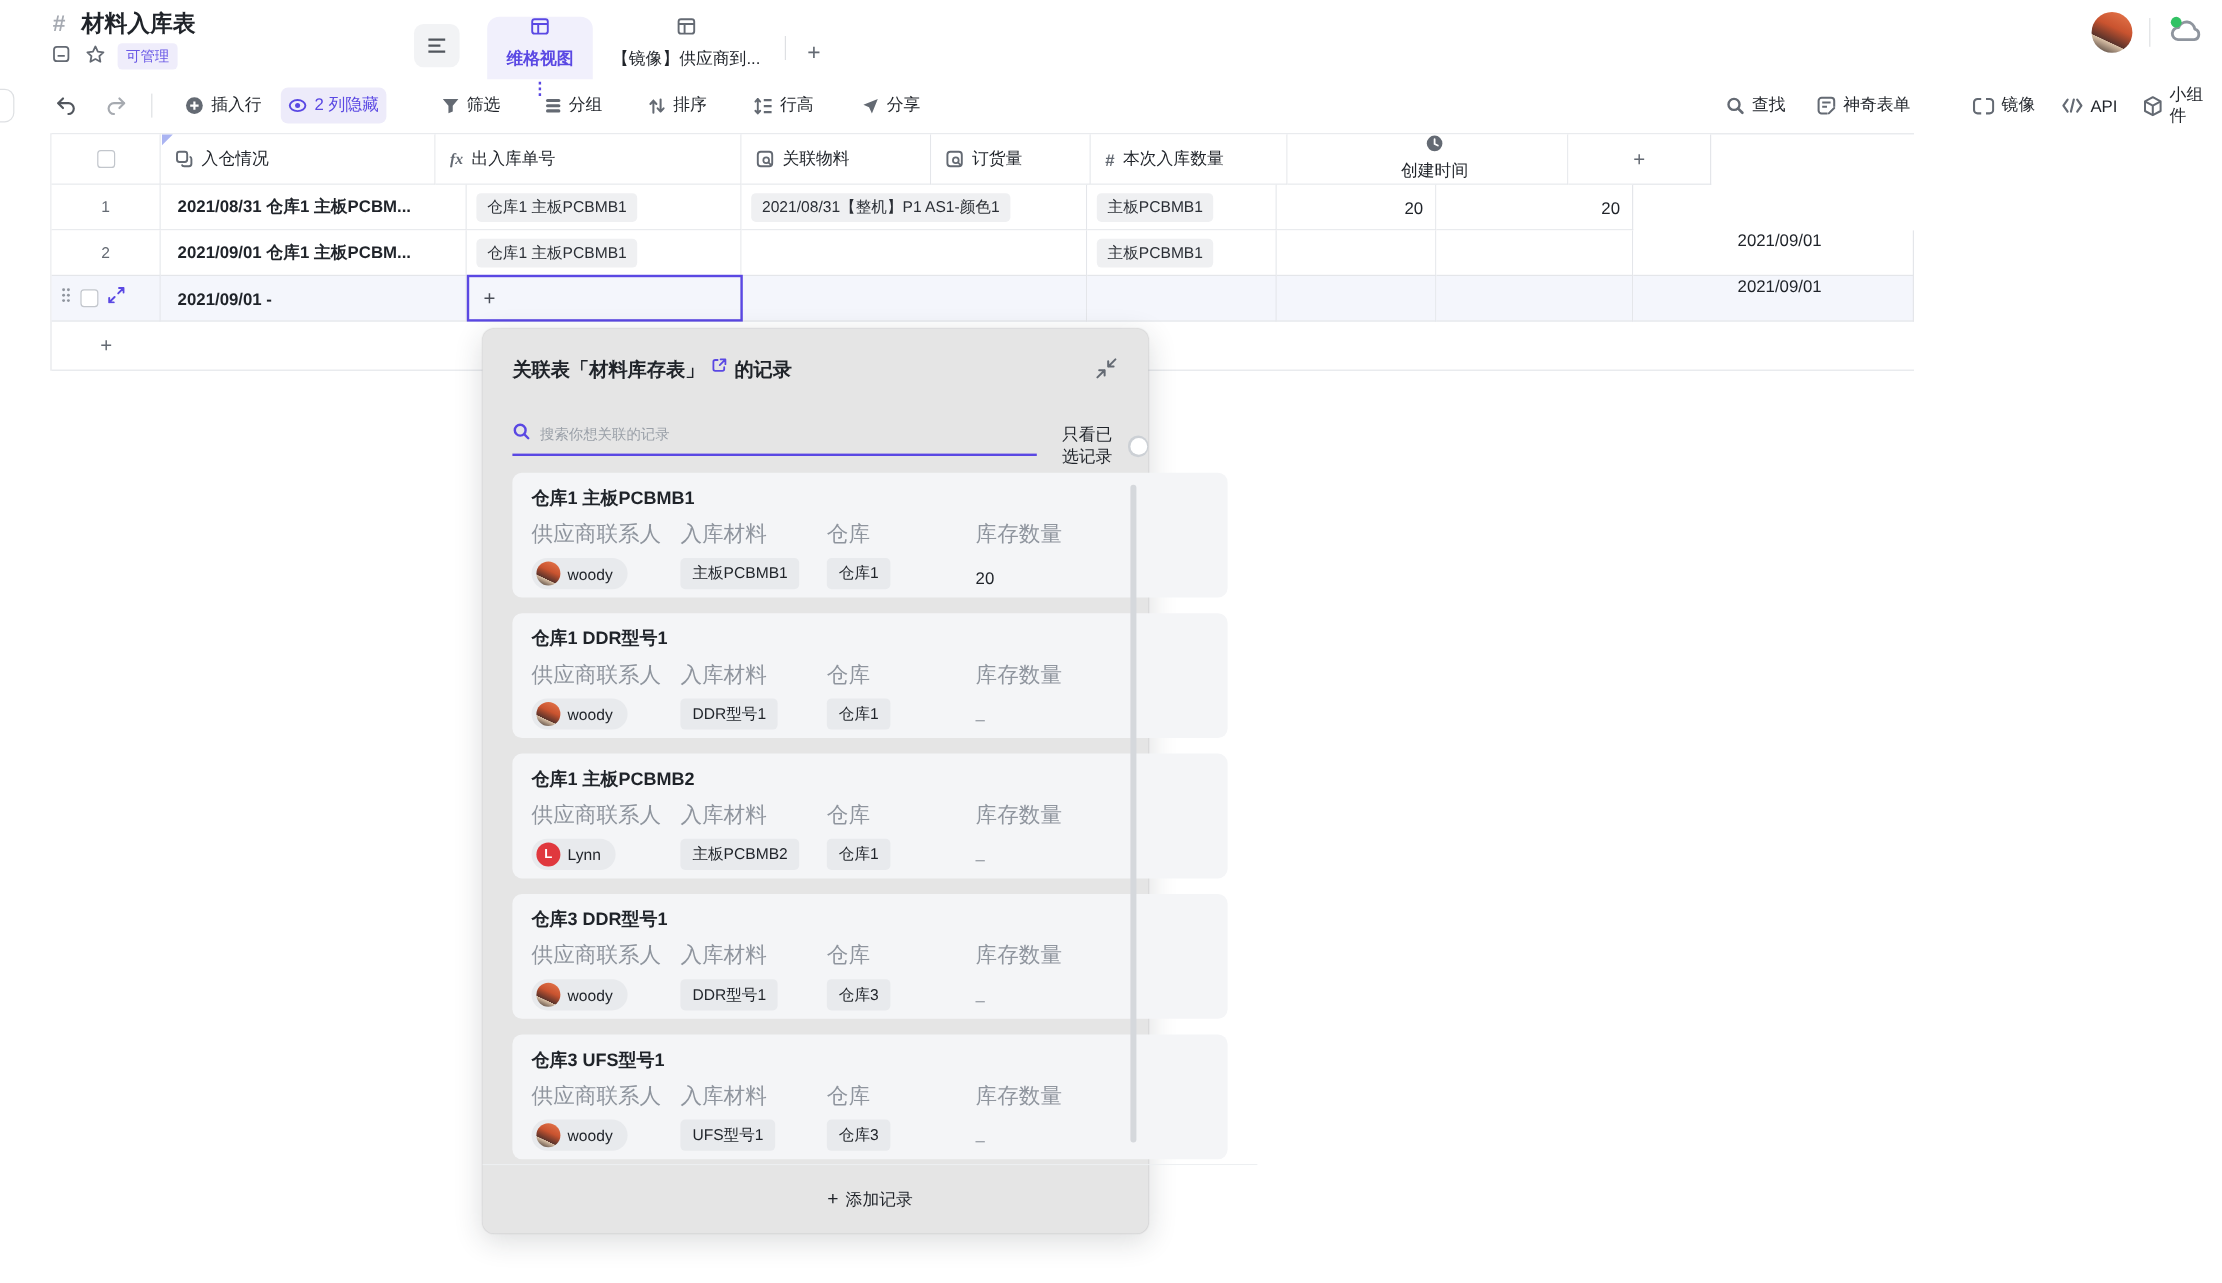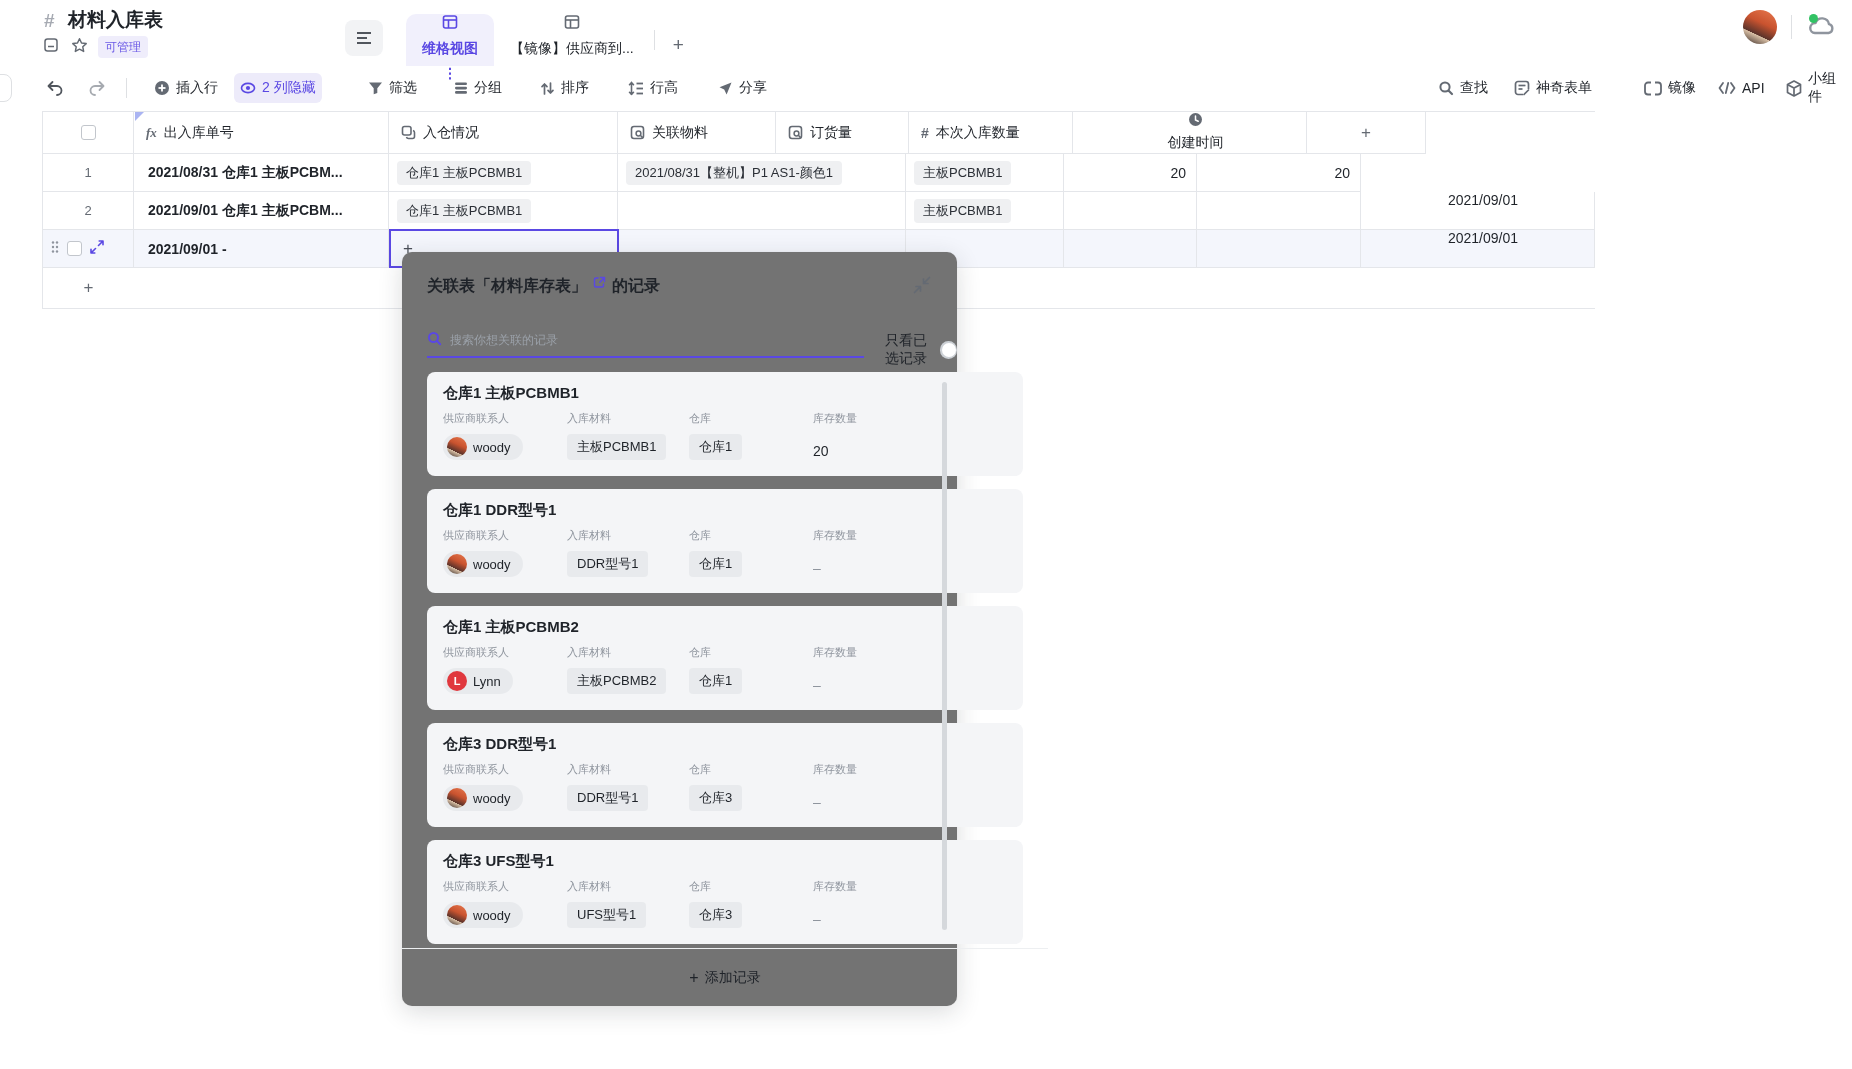--- a/index.html
+++ b/index.html
@@ -60,37 +60,37 @@
   .cbx { width:15px; height:15px; border:1.5px solid #c2c6cc; border-radius:3px; background:#fff; }
   .sel-row .g-cell { background:#f4f6fc; }
   .row3-ctrls { display:flex; align-items:center; gap:8px; width:100%; padding-left:8px; }
   .sel-overlay { position:absolute; left:346px; top:118px; width:230px; height:39px; border:2px solid #5a48e3; z-index:5; display:flex; align-items:center; padding-left:12px; color:#4a4f58; font-size:17px; }
   .addrow { display:flex; align-items:center; height:41px; border-bottom:1px solid #e4e6ea; width:1552px; }
   .addrow .plus { width:91px; text-align:center; font-size:17px; color:#646a73; }
   .corner-tri { position:absolute; left:92px; top:1px; width:0; height:0; border-top:9px solid #aab4f2; border-right:9px solid transparent; }
   .fx { font-size:13px; color:#646a73; font-style:italic; font-family:"Liberation Serif",serif; font-weight:bold; }
 
   
-  .popup { position:absolute; left:402px; top:252px; width:555px; height:754px; background:#737373; border-radius:10px; box-shadow:0 6px 24px rgba(31,35,41,.16), 0 0 1px rgba(31,35,41,.15); z-index:20; }
+  .popup { position:absolute; left:402px; top:274px; width:555px; height:754px; background:#e5e5e5; border-radius:10px; box-shadow:0 6px 24px rgba(31,35,41,.16), 0 0 1px rgba(31,35,41,.15); z-index:20; }
   .popup-title { position:absolute; left:25px; top:24px; font-size:16px; font-weight:bold; display:flex; align-items:center; gap:4px; }
   .collapse-btn { position:absolute; right:26px; top:24px; color:#646a73; }
   .search-wrap { position:absolute; left:25px; top:72px; width:437px; height:34px; border-bottom:2px solid #5a48e3; display:flex; align-items:center; gap:8px; }
   .search-wrap input { border:none; outline:none; flex:1; font-size:12px; font-family:inherit; color:#1f2329; background:transparent; }
   .search-wrap input::placeholder { color:#9aa0a8; }
   .toggle-row { position:absolute; left:483px; top:80px; display:flex; align-items:center; gap:8px; }
   .toggle-row .lbl { font-size:14px; color:#1f2329; }
   .switch { width:30px; height:18px; border-radius:9px; background:#ccd0d5; position:relative; }
   .switch .knob { position:absolute; left:2px; top:2px; width:14px; height:14px; border-radius:50%; background:#fff; }
   .rec-list { position:absolute; left:25px; top:120px; width:596px; }
   .rec-card { width:596px; height:104px; background:#f4f5f7; border-radius:8px; margin-bottom:13px; padding:12px 16px; position:relative; }
   .rec-title { font-size:15px; font-weight:bold; margin-bottom:8px; }
   .rec-cols { display:flex; }
   .rc { display:flex; flex-direction:column; gap:8px; }
   .rc1 { width:124px; } .rc2 { width:122px; } .rc3 { width:124px; } .rc4 { flex:1;gap:14px; }
-  .f-lbl { font-size:11px; color:#8f959e; }
+  .f-lbl { font-size:18px; color:#8f959e; }
   .p-chip { height:26px; background:#e8eaed; border-radius:4px; padding:0 10px; font-size:13px; display:inline-flex; align-items:center; align-self:flex-start; }
   .person { height:26px; background:#e8eaed; border-radius:13px; padding:0 12px 0 4px; display:inline-flex; align-items:center; gap:6px; font-size:13px; align-self:flex-start; }
   .pav { width:20px; height:20px; border-radius:50%; background:linear-gradient(205deg,#e8794e 0%,#c9532f 40%,#5a332b 68%,#d9c0a6 69%,#2f211e 100%); }
   .pav.letter { background:#e0383e; color:#fff; font-size:11px; font-weight:bold; display:flex; align-items:center; justify-content:center; }
   .stock-val { font-size:14px; margin-top:3px; }
   .stock-dash { color:#8f959e; }
   .p-scroll { position:absolute; right:10px; top:130px; width:5px; height:548px; background:#d5d8dc; border-radius:3px; }
   .p-footer { position:absolute; left:0; bottom:0; width:646px; height:58px; border-top:1px solid #edeff1; display:flex; align-items:center; justify-content:center; gap:6px; font-size:14px; color:#1f2329; border-radius:0 0 10px 10px; }
   .p-footer .plus { font-size:16px; }
   .extlink { color:#5a48e3; display:flex; margin:0 2px 8px 2px; }
@@ -312,32 +312,32 @@
     </div>
   </div>
 
   <div class="grid">
     <div class="corner-tri"></div>
 
     <div class="g-row g-head">
       <div class="g-cell c0">
           <span class="cbx"></span>
         </div>
-      <div class="g-cell c1">
-        <span class="hicon fx">fx</span>
-        <span>出入库单号</span>
-      </div>
       <div class="g-cell c2">
         <span class="hicon">
             <svg width="15" height="15" viewBox="0 0 15 15">
               <rect x="1.5" y="1.5" width="8.5" height="8.5" rx="2" fill="none" stroke="#646a73" stroke-width="1.6"></rect>
               <path d="M12 5.5 a2 2 0 0 1 1.5 2 v4 a2 2 0 0 1 -2 2 h-4 a2 2 0 0 1 -2 -1.5" fill="none" stroke="#646a73" stroke-width="1.6"></path>
             </svg>
           </span>
         <span>入仓情况</span>
+      </div>
+      <div class="g-cell c1">
+        <span class="hicon fx">fx</span>
+        <span>出入库单号</span>
       </div>
       <div class="g-cell c4">
         <span class="hicon">
             <svg width="15" height="15" viewBox="0 0 15 15">
               <rect x="1.5" y="1.5" width="12" height="12" rx="2.5" fill="none" stroke="#646a73" stroke-width="1.6"></rect>
               <circle cx="8.5" cy="8.5" r="2.4" fill="none" stroke="#646a73" stroke-width="1.5"></circle>
               <line x1="10.3" y1="10.3" x2="12.6" y2="12.6" stroke="#646a73" stroke-width="1.5"></line>
             </svg>
           </span>
         <span>关联物料</span>

